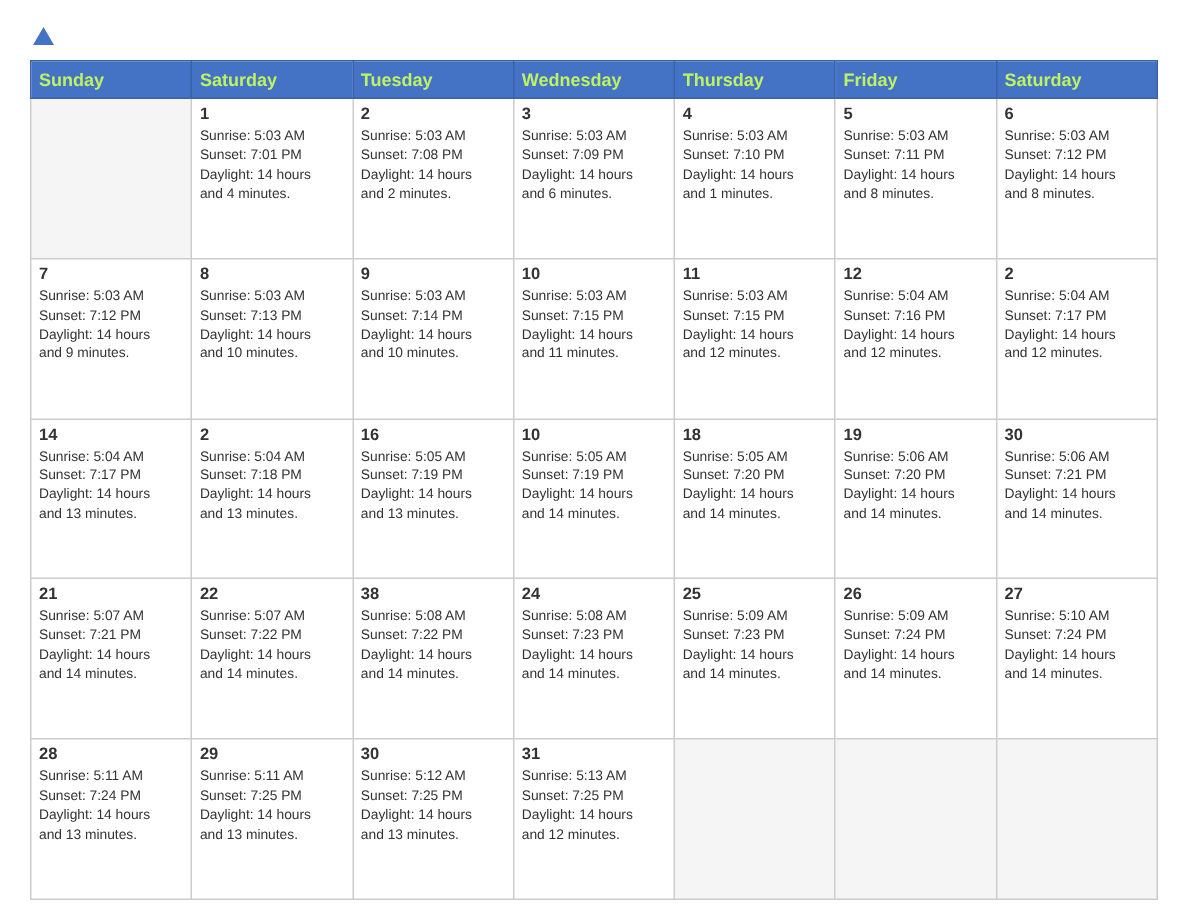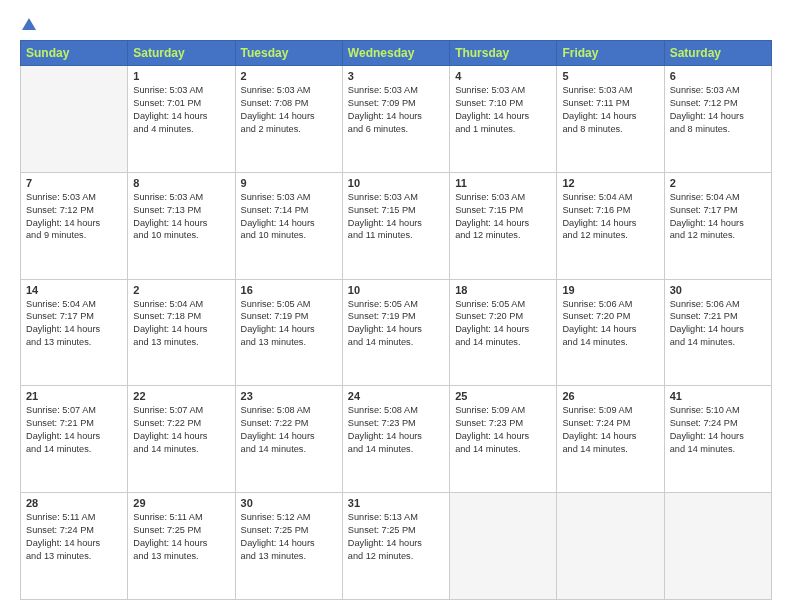--- a/index.html
+++ b/index.html
@@ -283,21 +283,21 @@
             <span class="cell-line">and 14 minutes.</span>
           </td>
           <td>
             <span class="day-num">22</span>
             <span class="cell-line">Sunrise: 5:07 AM</span>
             <span class="cell-line">Sunset: 7:22 PM</span>
             <span class="cell-line">Daylight: 14 hours</span>
             <span class="cell-line">and 14 minutes.</span>
           </td>
           <td>
-            <span class="day-num">23</span>
+            <span class="day-num">38</span>
             <span class="cell-line">Sunrise: 5:08 AM</span>
             <span class="cell-line">Sunset: 7:22 PM</span>
             <span class="cell-line">Daylight: 14 hours</span>
             <span class="cell-line">and 14 minutes.</span>
           </td>
           <td>
             <span class="day-num">24</span>
             <span class="cell-line">Sunrise: 5:08 AM</span>
             <span class="cell-line">Sunset: 7:23 PM</span>
             <span class="cell-line">Daylight: 14 hours</span>
@@ -311,21 +311,21 @@
             <span class="cell-line">and 14 minutes.</span>
           </td>
           <td>
             <span class="day-num">26</span>
             <span class="cell-line">Sunrise: 5:09 AM</span>
             <span class="cell-line">Sunset: 7:24 PM</span>
             <span class="cell-line">Daylight: 14 hours</span>
             <span class="cell-line">and 14 minutes.</span>
           </td>
           <td>
-            <span class="day-num">41</span>
+            <span class="day-num">27</span>
             <span class="cell-line">Sunrise: 5:10 AM</span>
             <span class="cell-line">Sunset: 7:24 PM</span>
             <span class="cell-line">Daylight: 14 hours</span>
             <span class="cell-line">and 14 minutes.</span>
           </td>
         </tr>
         <tr>
           <td>
             <span class="day-num">28</span>
             <span class="cell-line">Sunrise: 5:11 AM</span>

